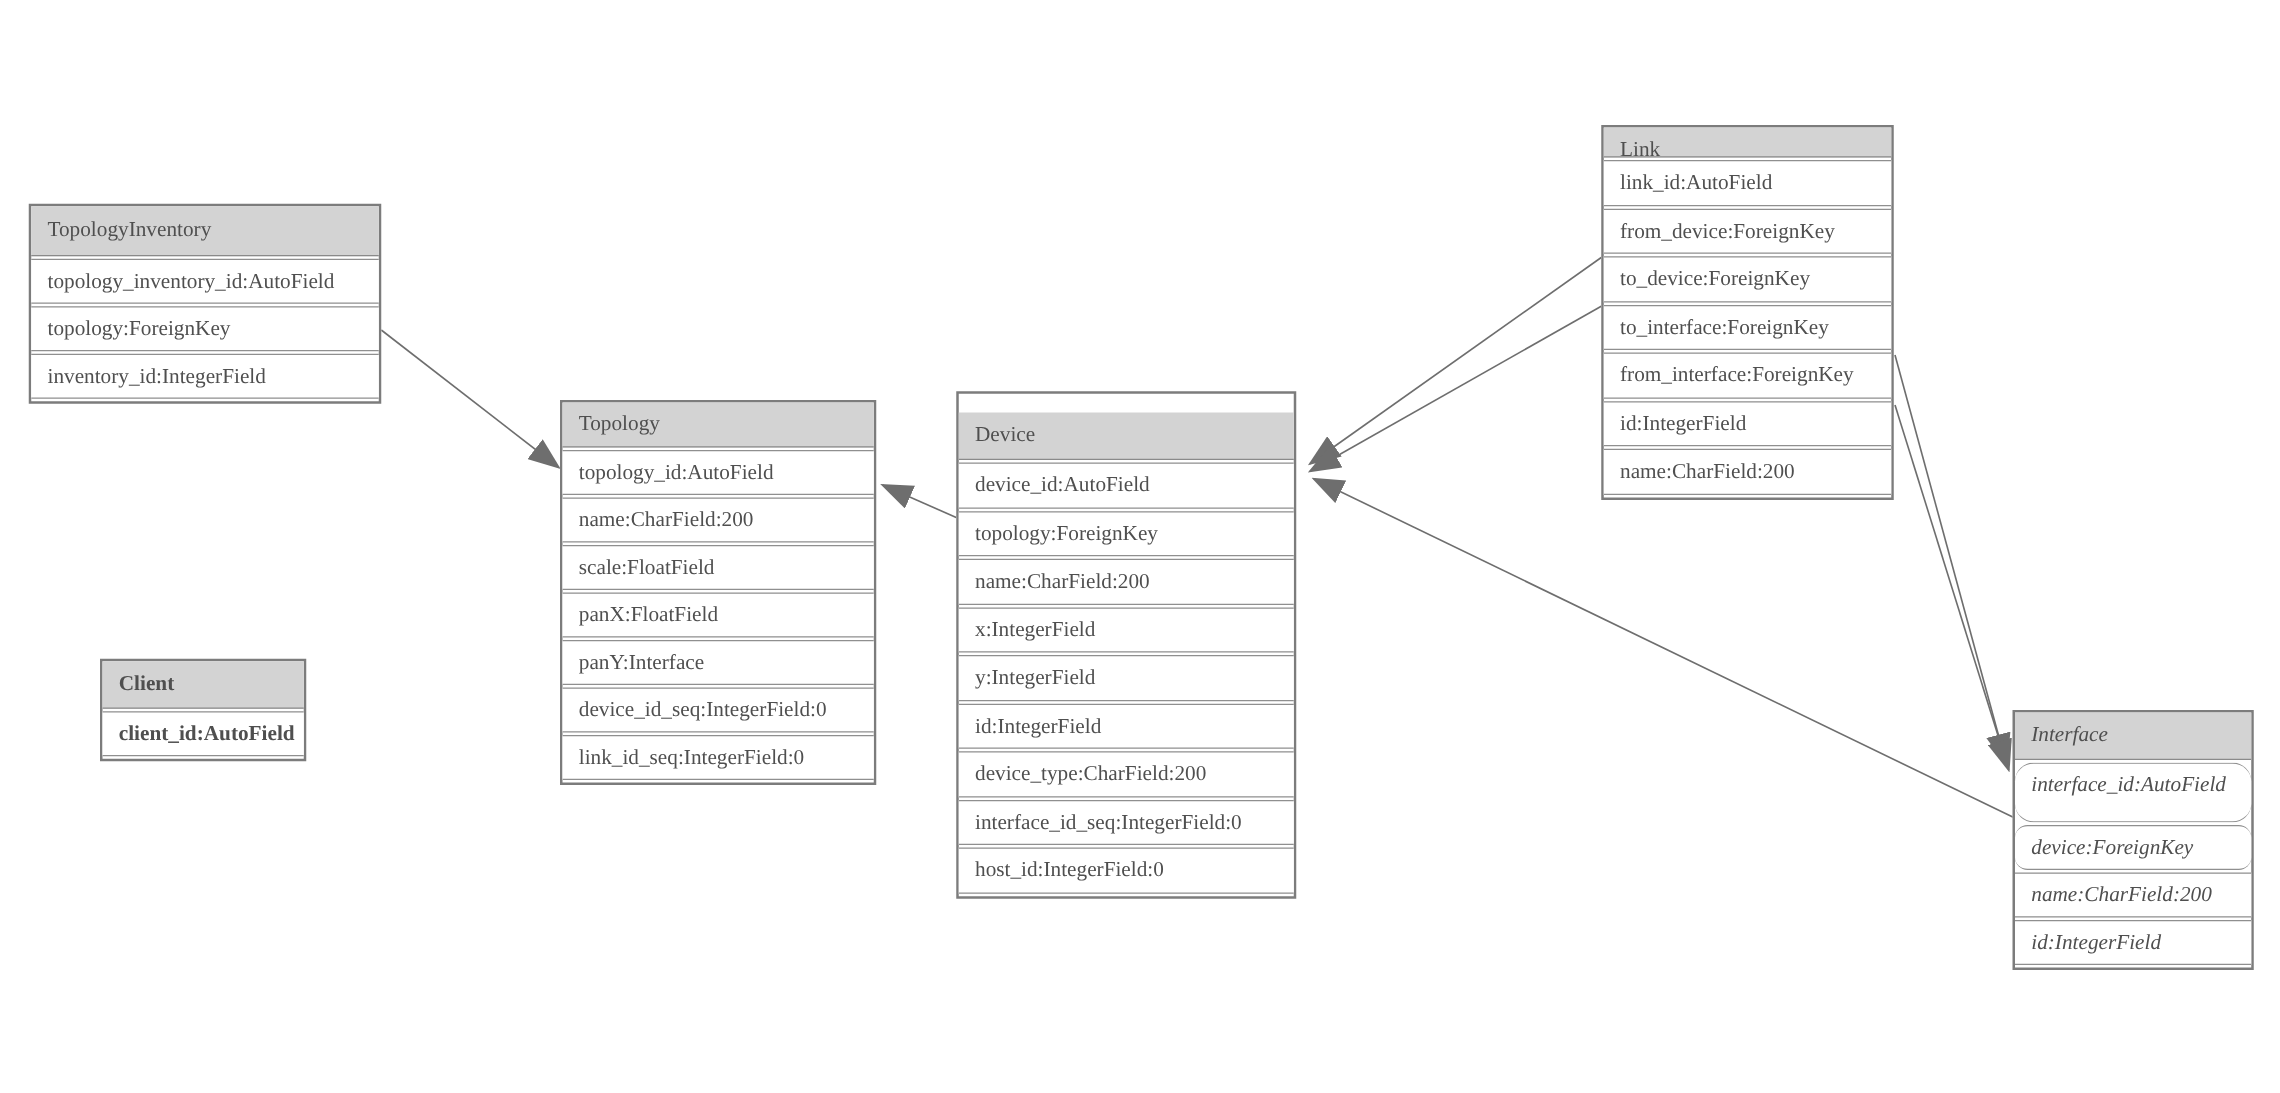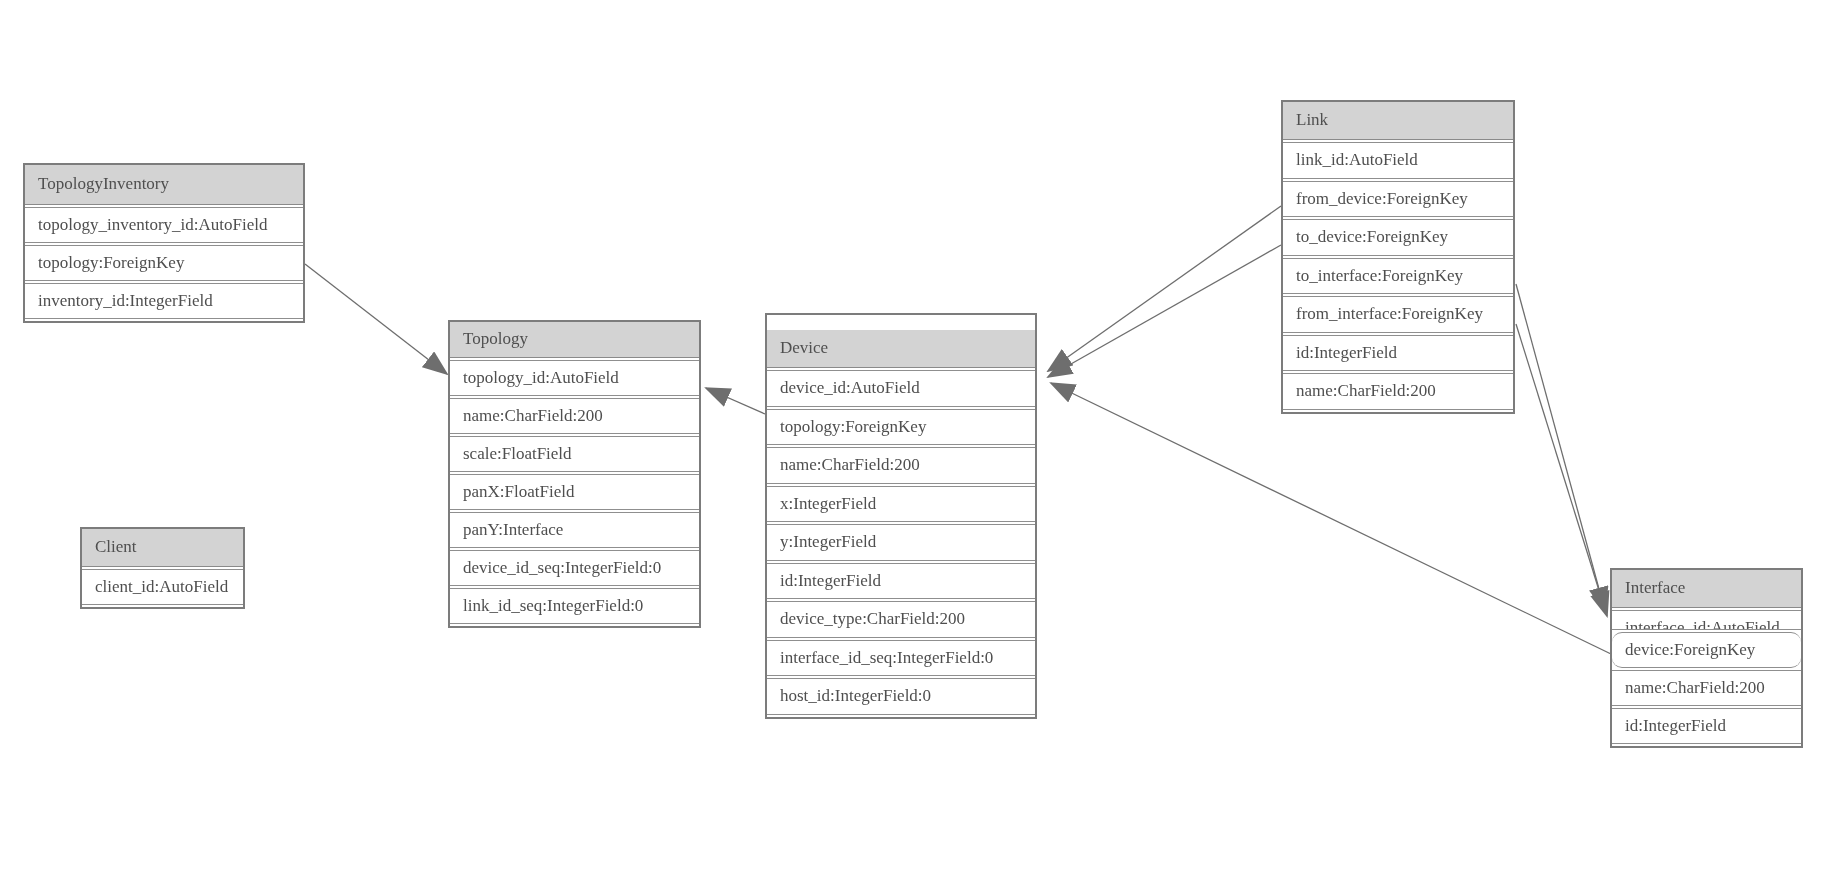--- a/index.html
+++ b/index.html
@@ -90,46 +90,46 @@
     <div class="entity" style="left: 448px; top: 320px; width: 253px;">
       <div class="entity-header" style="height: 36px; line-height: 34px;">Topology</div>
       <div class="entity-row" style="height: 36px; line-height: 34px;">topology_id:AutoField</div>
       <div class="entity-row" style="height: 36px; line-height: 34px;">name:CharField:200</div>
       <div class="entity-row" style="height: 36px; line-height: 34px;">scale:FloatField</div>
       <div class="entity-row" style="height: 36px; line-height: 34px;">panX:FloatField</div>
       <div class="entity-row" style="height: 36px; line-height: 34px;">panY:Interface</div>
       <div class="entity-row" style="height: 36px; line-height: 34px;">device_id_seq:IntegerField:0</div>
       <div class="entity-row" style="height: 36px; line-height: 34px;">link_id_seq:IntegerField:0</div>
     </div>
-    <div class="entity" style="left: 80px; top: 527px; width: 165px;">
+    <div class="entity" style="left: 80px; top: 527px; width: 165px; font-weight: bold;">
       <div class="entity-header" style="height: 38px; line-height: 36px;">Client</div>
       <div class="entity-row" style="height: 36px; line-height: 34px;">client_id:AutoField</div>
     </div>
     <div class="entity" style="left: 765px; top: 313px; width: 272px;">
       <div class="entity-header" style="height: 38px; line-height: 36px; margin-top: 15px;">Device</div>
       <div class="entity-row" style="height: 36.5px; line-height: 34.5px;">device_id:AutoField</div>
       <div class="entity-row" style="height: 36.5px; line-height: 34.5px;">topology:ForeignKey</div>
       <div class="entity-row" style="height: 36.5px; line-height: 34.5px;">name:CharField:200</div>
       <div class="entity-row" style="height: 36.5px; line-height: 34.5px;">x:IntegerField</div>
       <div class="entity-row" style="height: 36.5px; line-height: 34.5px;">y:IntegerField</div>
       <div class="entity-row" style="height: 36.5px; line-height: 34.5px;">id:IntegerField</div>
       <div class="entity-row" style="height: 36.5px; line-height: 34.5px;">device_type:CharField:200</div>
       <div class="entity-row" style="height: 36.5px; line-height: 34.5px;">interface_id_seq:IntegerField:0</div>
       <div class="entity-row" style="height: 36.5px; line-height: 34.5px;">host_id:IntegerField:0</div>
     </div>
     <div class="entity" style="left: 1281px; top: 100px; width: 234px;">
-      <div class="entity-header" style="height: 38px; line-height: 36px;">Link</div>
+      <div class="entity-header" style="height: 24px; line-height: 36px;">Link</div>
       <div class="entity-row" style="height: 36.5px; line-height: 34.5px;">link_id:AutoField</div>
       <div class="entity-row" style="height: 36.5px; line-height: 34.5px;">from_device:ForeignKey</div>
       <div class="entity-row" style="height: 36.5px; line-height: 34.5px;">to_device:ForeignKey</div>
       <div class="entity-row" style="height: 36.5px; line-height: 34.5px;">to_interface:ForeignKey</div>
       <div class="entity-row" style="height: 36.5px; line-height: 34.5px;">from_interface:ForeignKey</div>
       <div class="entity-row" style="height: 36.5px; line-height: 34.5px;">id:IntegerField</div>
       <div class="entity-row" style="height: 36.5px; line-height: 34.5px;">name:CharField:200</div>
     </div>
-    <div class="entity" style="left: 1610px; top: 568px; width: 193px;">
+    <div class="entity" style="left: 1610px; top: 568px; width: 193px; font-style: italic;">
       <div class="entity-header" style="height: 38px; line-height: 36px;">Interface</div>
-      <div class="entity-row" style="height: 20px; line-height: 34px;">interface_id:AutoField</div>
+      <div class="entity-row" style="height: 48px; line-height: 34px; border-radius: 15px;">interface_id:AutoField</div>
       <div class="entity-row" style="height: 36px; line-height: 34px; border-radius: 10px;">device:ForeignKey</div>
       <div class="entity-row" style="height: 36px; line-height: 34px;">name:CharField:200</div>
       <div class="entity-row" style="height: 36px; line-height: 34px;">id:IntegerField</div>
     </div>
   </div>
 
 </body></html>

